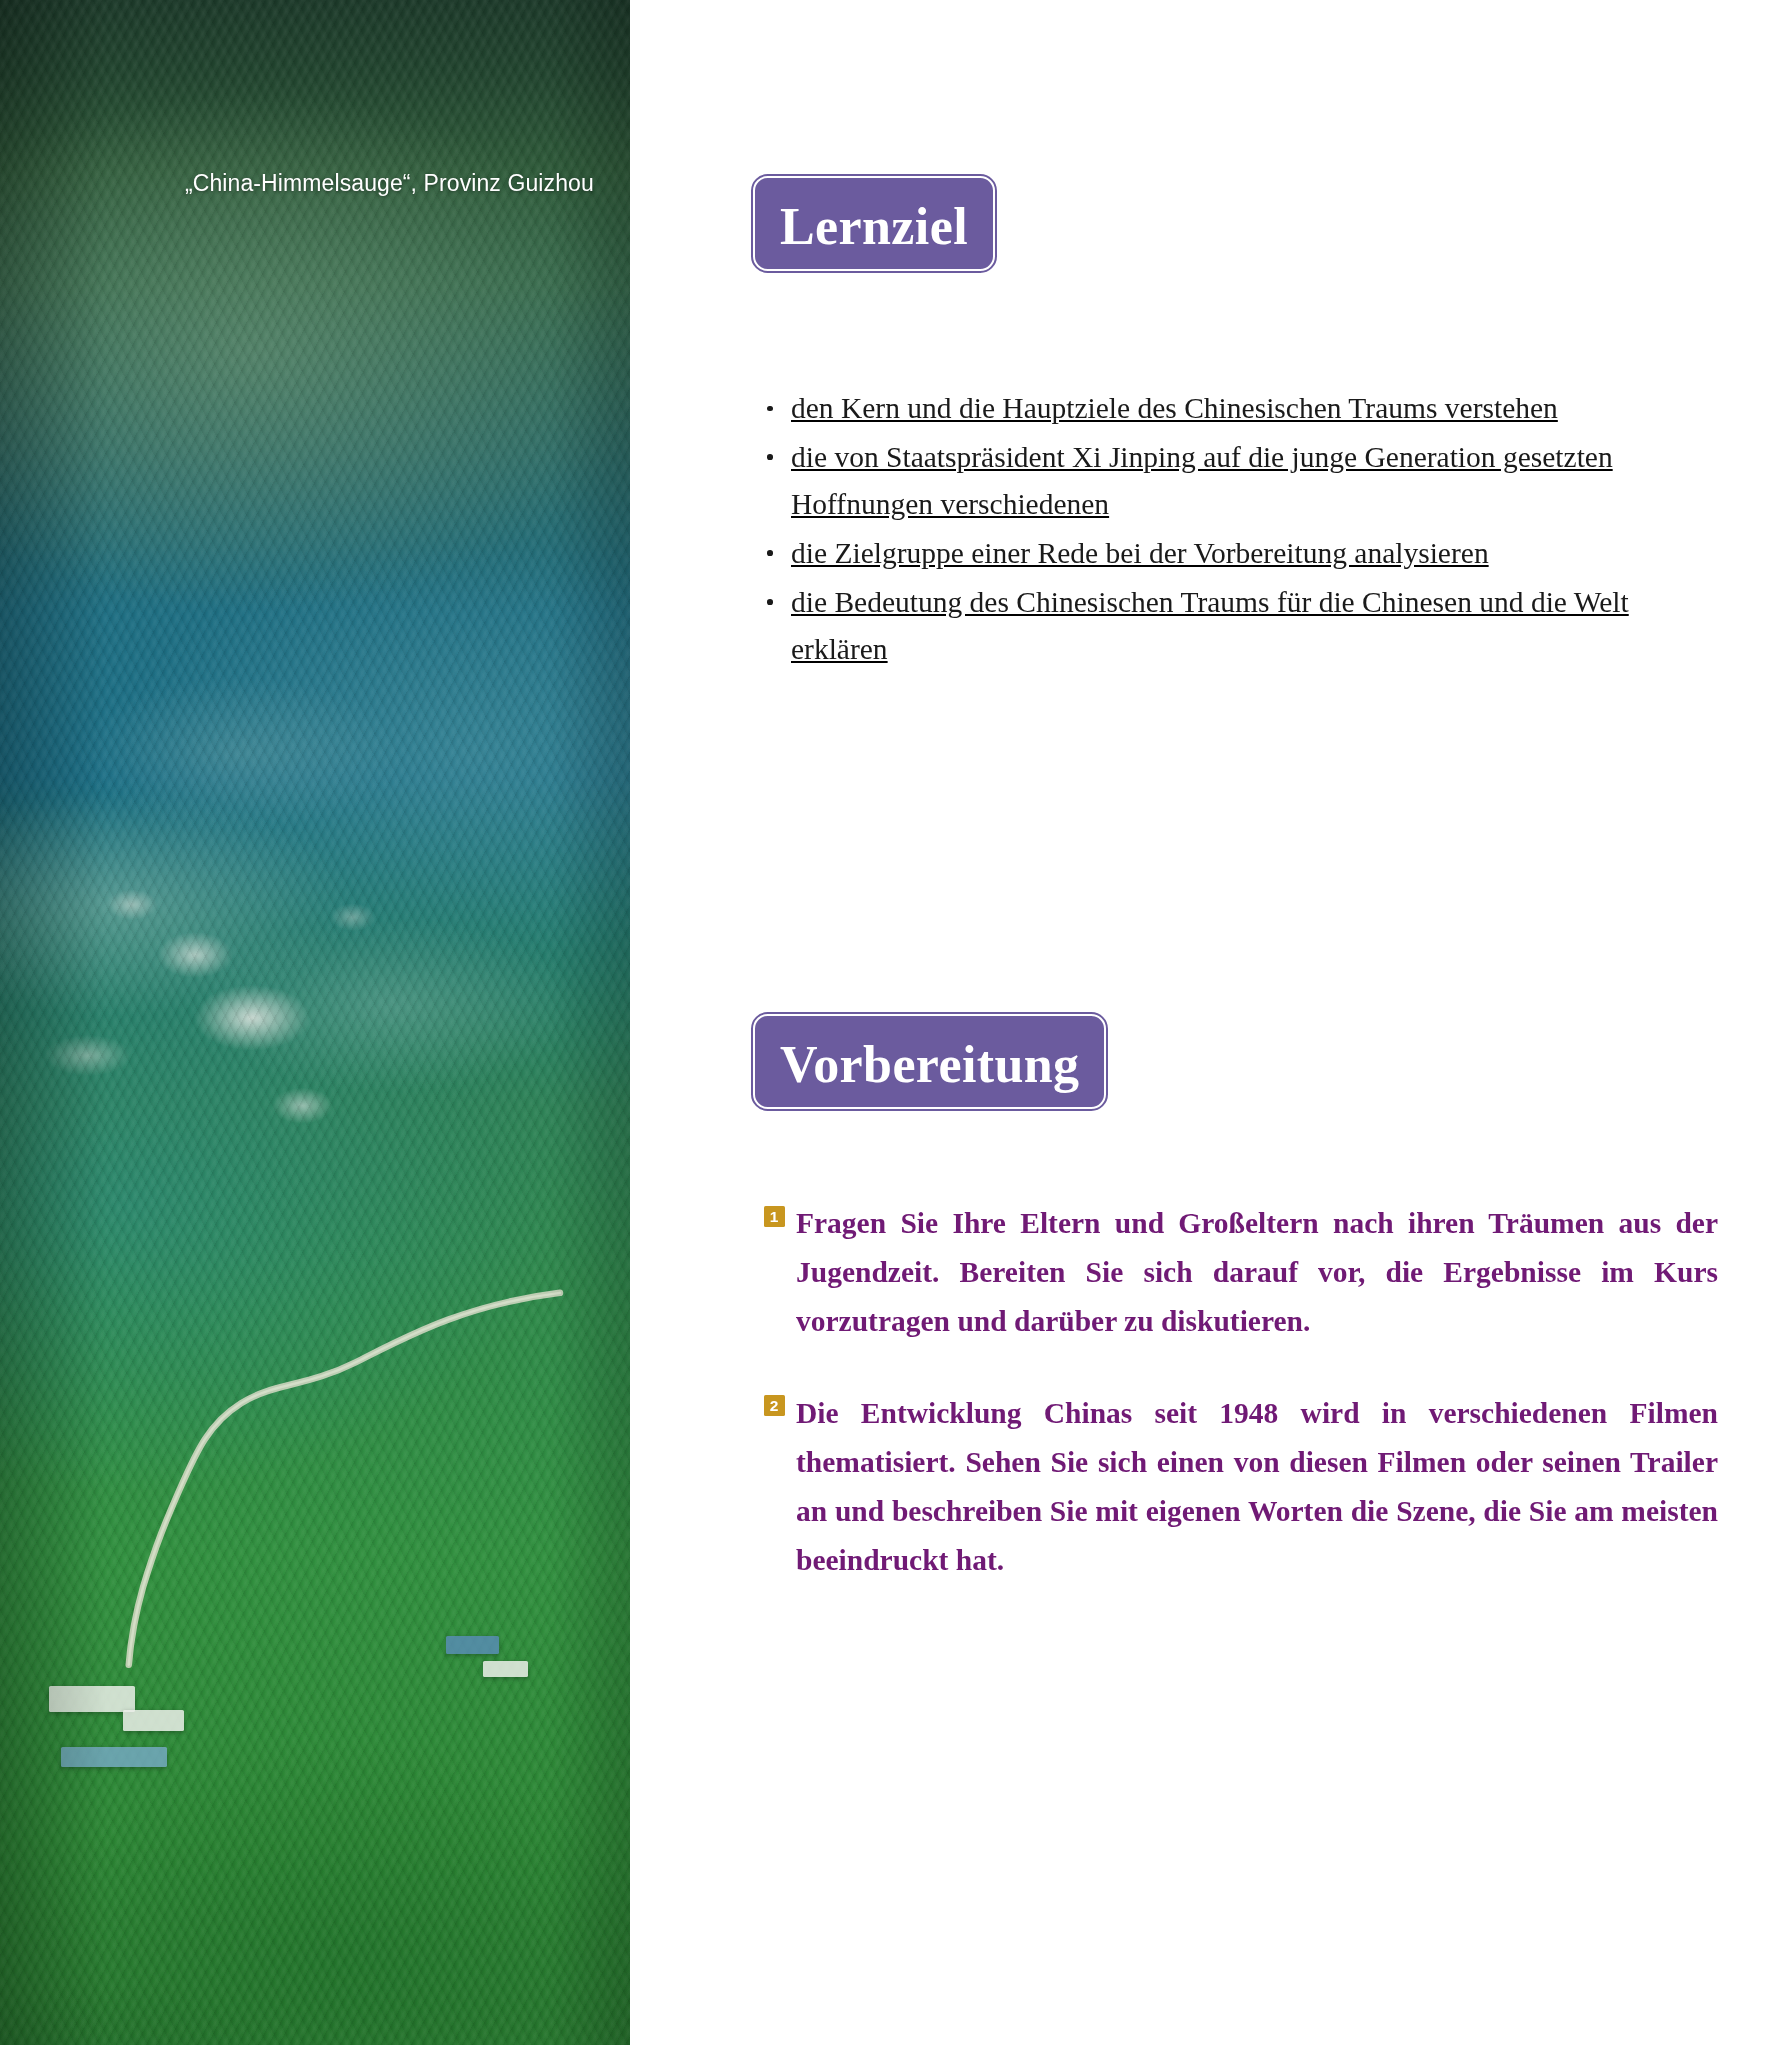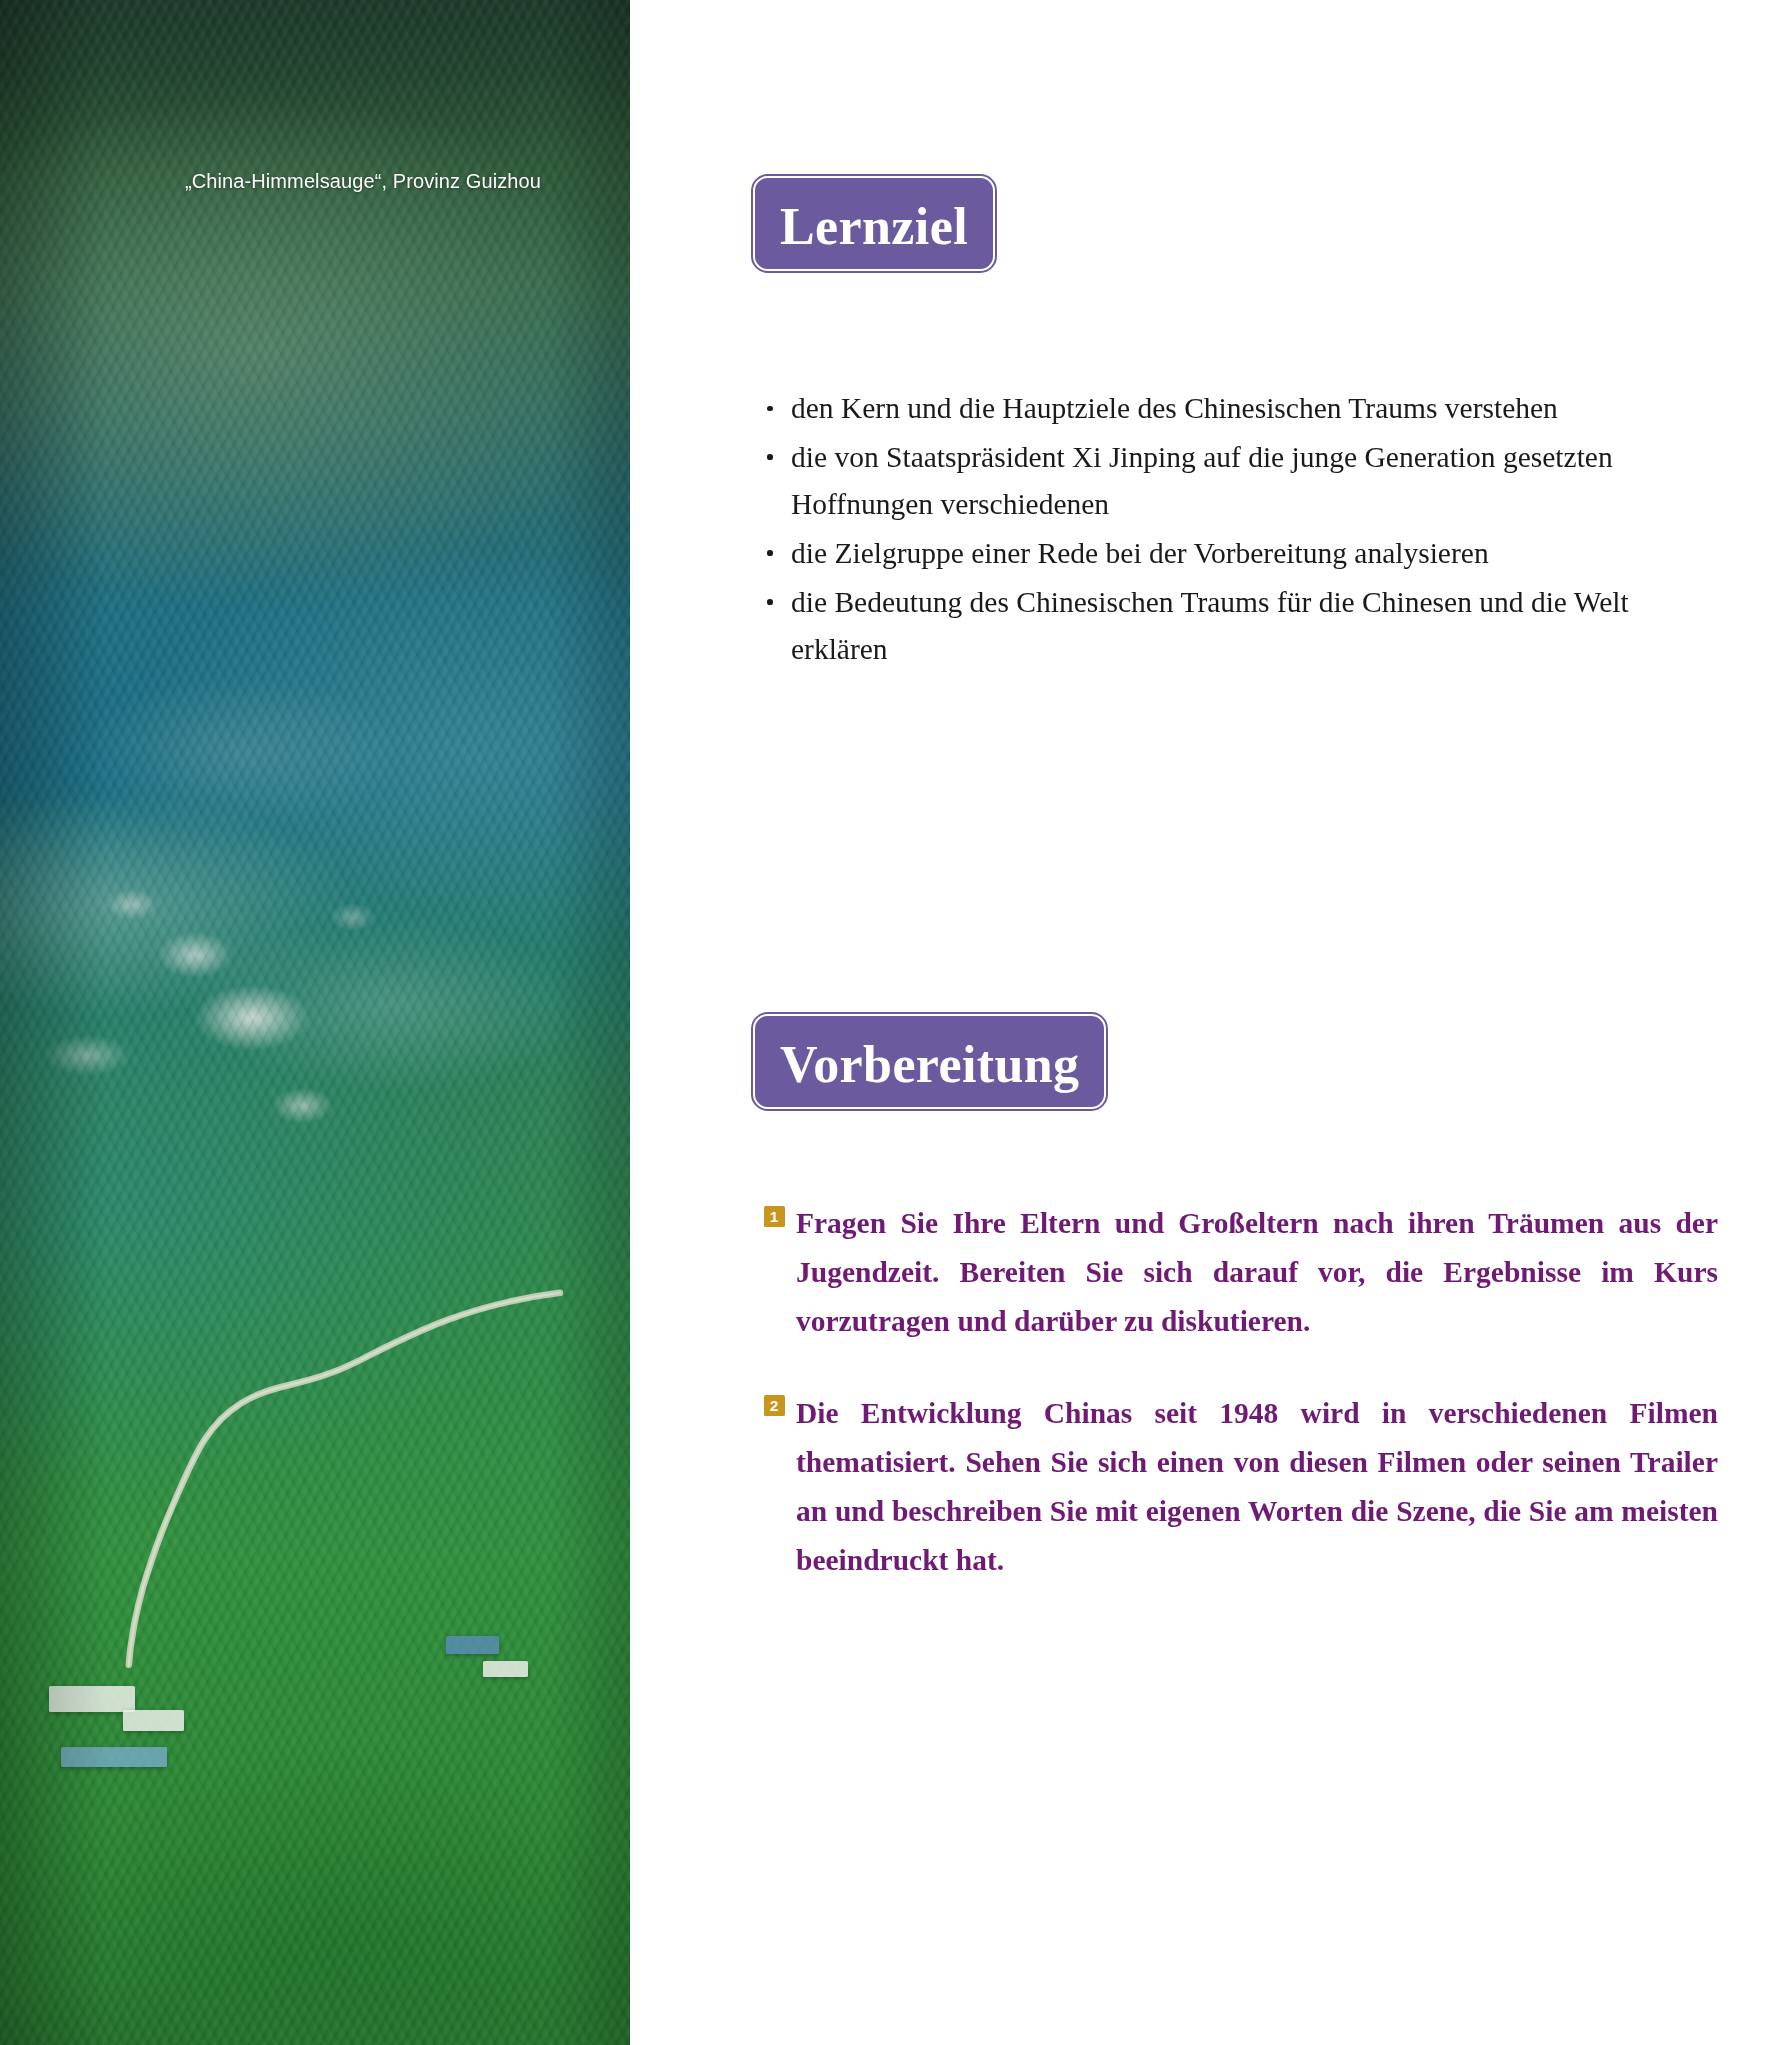--- a/index.html
+++ b/index.html
@@ -106,21 +106,21 @@
   }
 
   
   .caption {
     position: absolute;
     left: 185px;
     top: 168px;
     width: 413px;
     color: #ffffff;
     font-family: "Liberation Sans", sans-serif;
-    font-size: 20px;
+    font-size: 23px;
     line-height: 1.38;
     letter-spacing: 0.1px;
     text-shadow: 0 0.8px 3.3px rgba(0,0,0,0.45);
   }
 
   
   .content {
     position: absolute;
     left: 630px;
     top: 0;
@@ -155,20 +155,21 @@
 
   
   .goal-list {
     position: absolute;
     left: 123px;
     top: 385px;
     width: 953px;
     list-style: none;
     margin: 0;
     padding: 0;
+    text-decoration: underline;
   }
   .goal-item {
     position: relative;
     padding-left: 38px;
     font-family: "Liberation Serif", serif;
     font-size: 29.5px;
     line-height: 1.62;
     color: #1a1a1a;
     margin-bottom: 0.8px;
   }

